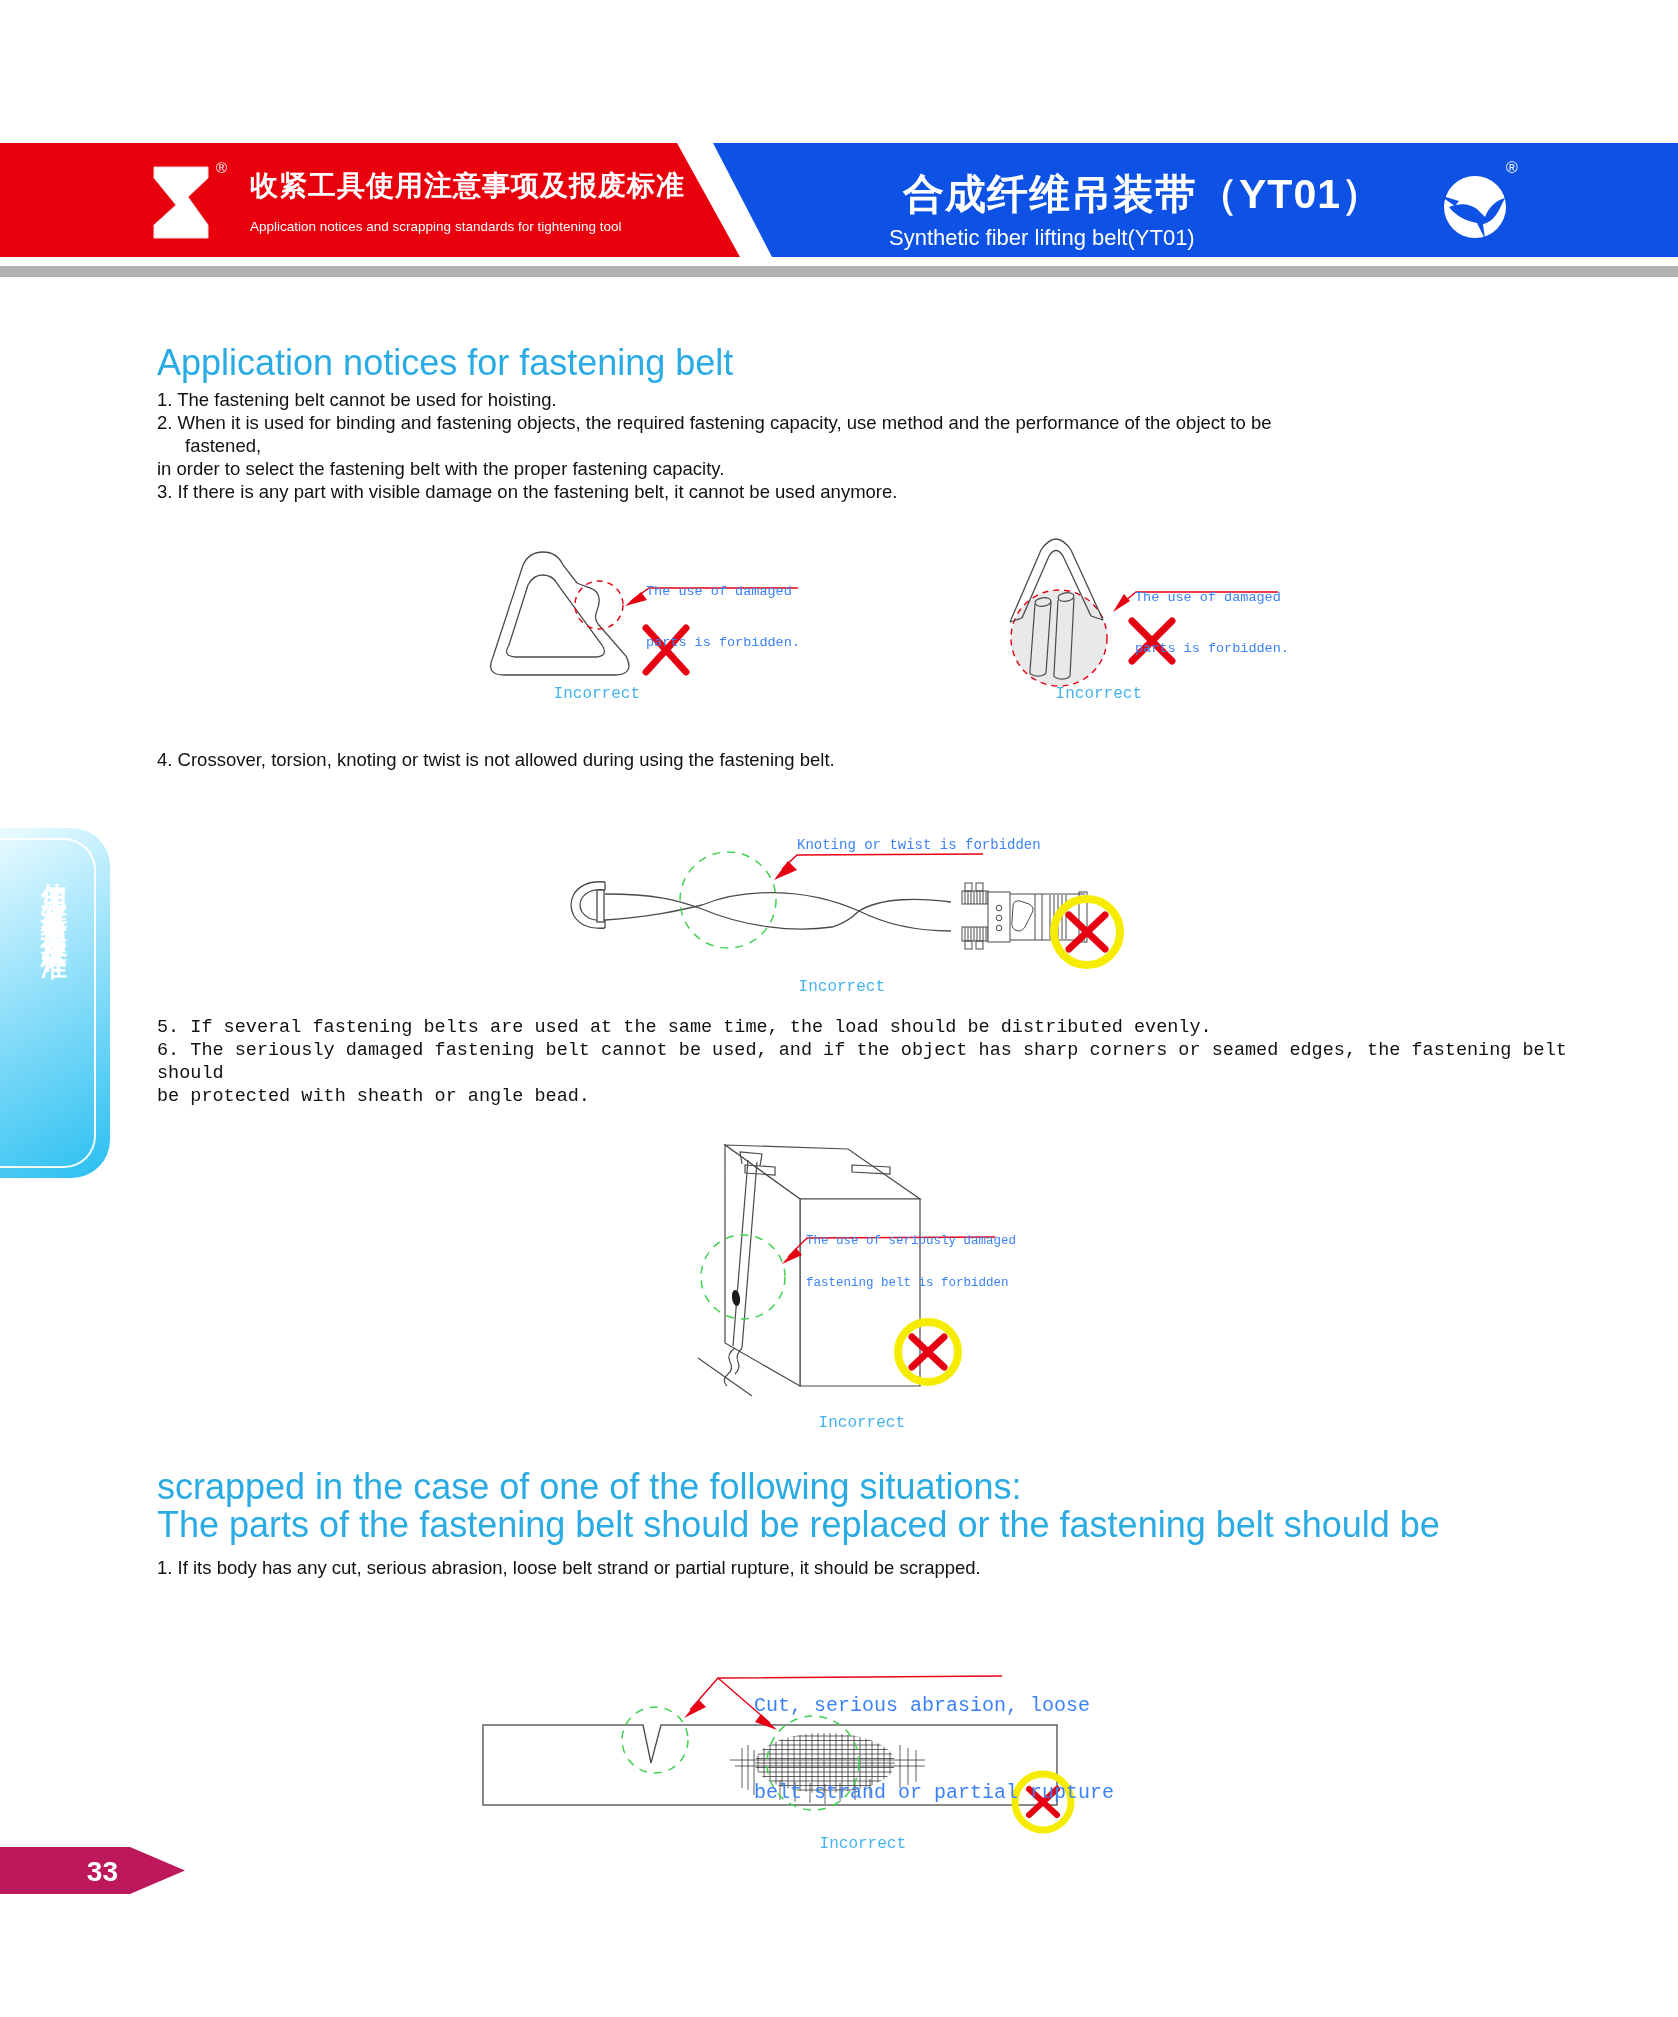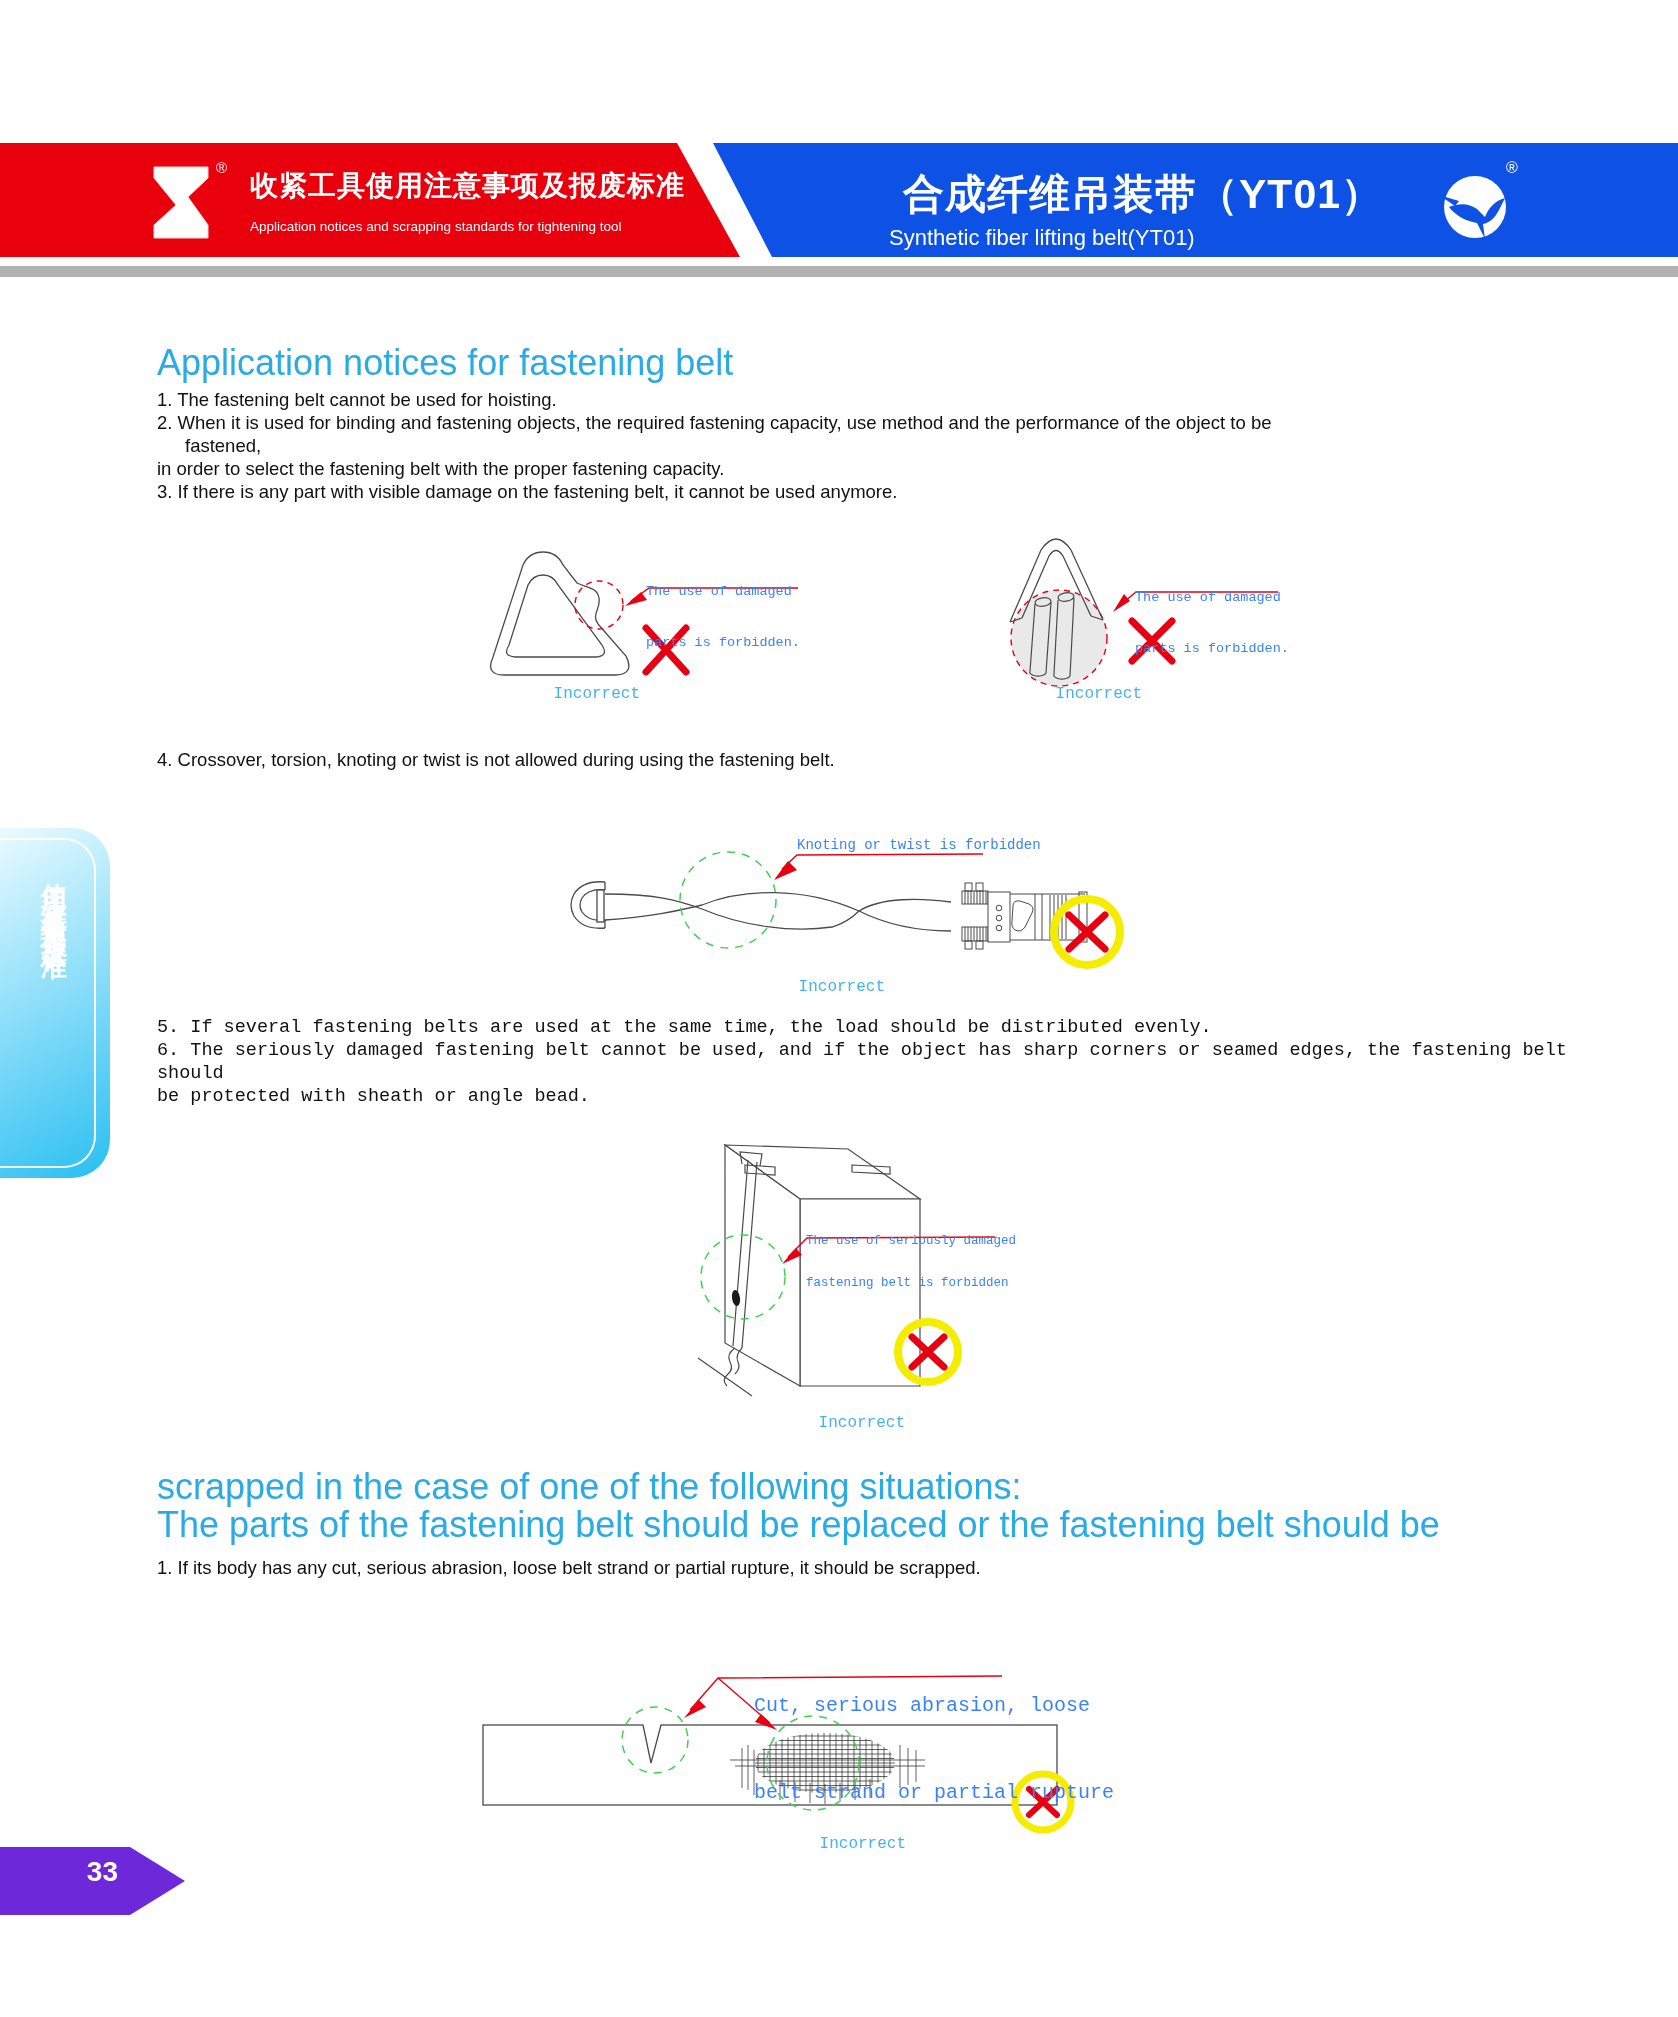--- a/index.html
+++ b/index.html
@@ -21,21 +21,21 @@
   .side-tab { left:0; top:828px; width:110px; height:350px;
               border-radius:0 38px 38px 0;
               background:linear-gradient(150deg,#eafbff 0%,#9fe4fb 38%,#29bff1 100%); }
   .side-arc { left:0; top:10px; width:96px; height:330px; border:2px solid rgba(255,255,255,.95);
               border-left:none; border-radius:0 32px 32px 0; position:absolute; }
   .side-text { position:absolute; left:50%; top:34px; transform:translateX(-50%);
                writing-mode:vertical-rl; text-orientation:upright;
                color:#fff; font-weight:bold; font-size:26px; letter-spacing:7px; }
 
   
-  .page-arrow { left:0; top:1847px; width:185px; height:68px; background:#6d28d9;
+  .page-arrow { left:0; top:1847px; width:185px; height:47px; background:#be185d;
                 clip-path:polygon(0 0,130px 0,100% 50%,130px 100%,0 100%); }
   .page-num { position:absolute; left:0; top:0; width:132px; height:50px; line-height:50px;
               text-align:right; padding-right:14px; color:#fff; font-weight:bold; font-size:28px; }
 
   
   .h-blue { color:#2aabe3; font-size:36px; font-weight:400; }
   .body-txt { color:#111; font-size:18.5px; line-height:23px; }
   .ind { padding-left:28px; }
   .fig-label { color:#3b82f6; font-family:"Liberation Mono", monospace; white-space:pre; }
   .cap { color:#46b2ef; font-family:"Liberation Mono", monospace; font-size:16px;

